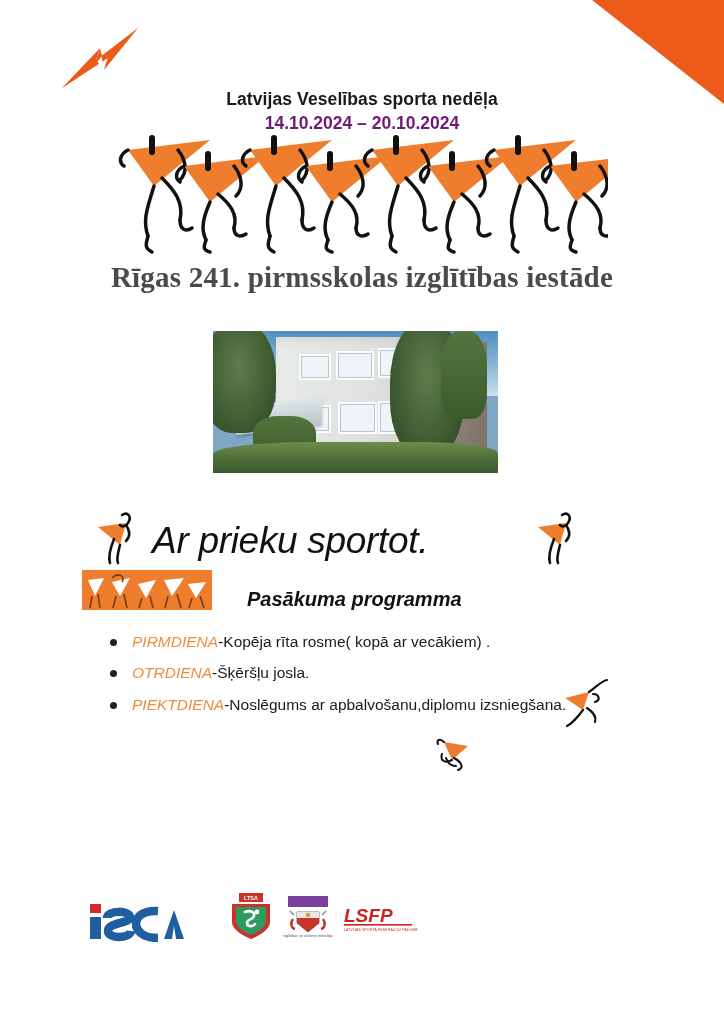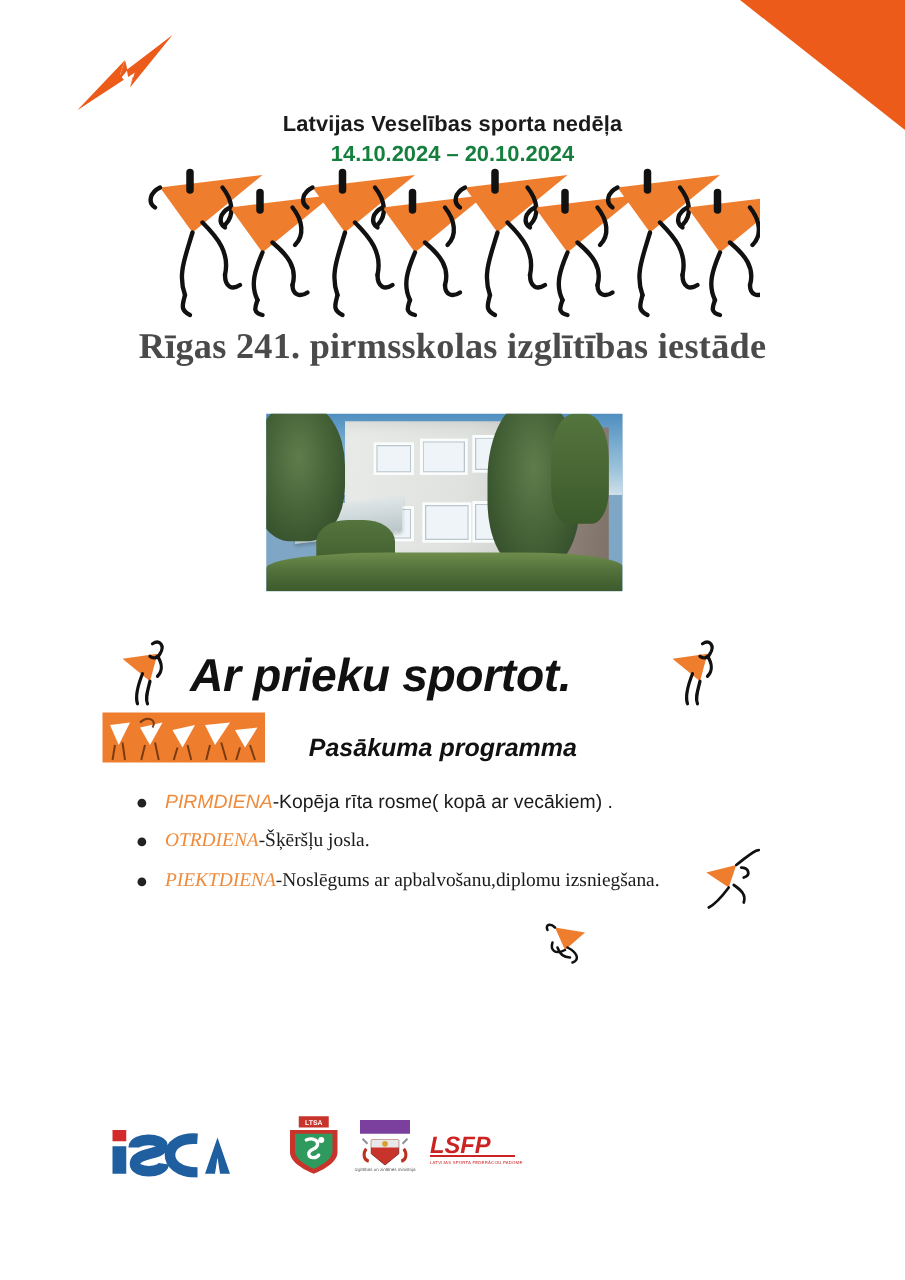--- a/index.html
+++ b/index.html
@@ -52,21 +52,21 @@
     line-height: 1.35;
   }
   .header-dates {
     position: absolute;
     left: 0;
     right: 0;
     top: 112px;
     text-align: center;
     font-size: 17.5px;
     font-weight: bold;
-    color: #15803d;
+    color: #701a75;
     line-height: 1.35;
   }
 
   
   .runners {
     position: absolute;
     left: 118px;
     top: 128px;
     width: 490px;
     height: 130px;
@@ -136,21 +136,21 @@
     background: linear-gradient(180deg, #55753e 0%, #3b5a2b 100%);
     border-radius: 40% 40% 30% 30%;
   }
 
   
   .slogan {
     position: absolute;
     left: 152px;
     top: 520px;
     font-size: 37px;
-    font-weight: bold;
+    font-weight: normal;
     font-style: italic;
     color: #111111;
     letter-spacing: -0.3px;
   }
   .figure-left {
     position: absolute;
     left: 96px;
     top: 505px;
     width: 40px;
     height: 60px;
@@ -207,21 +207,21 @@
     position: absolute;
     left: 6px;
     top: 7px;
     width: 7px;
     height: 7px;
     border-radius: 50%;
     background: #222222;
   }
   .programme-list li.gap-before { margin-top: 30px; }
   .programme-list li.gap-small  { margin-top: 22px; }
-  .programme-list li.gap-tiny   { margin-top: 12px; font-family: Liberation Serif, serif; }
+  .programme-list li.gap-tiny   { margin-top: 12px; }
   .day {
     color: #f08b3c;
     font-style: italic;
   }
 
   .deco-fig-1 {
     position: absolute;
     left: 563px;
     top: 678px;
     width: 48px;

